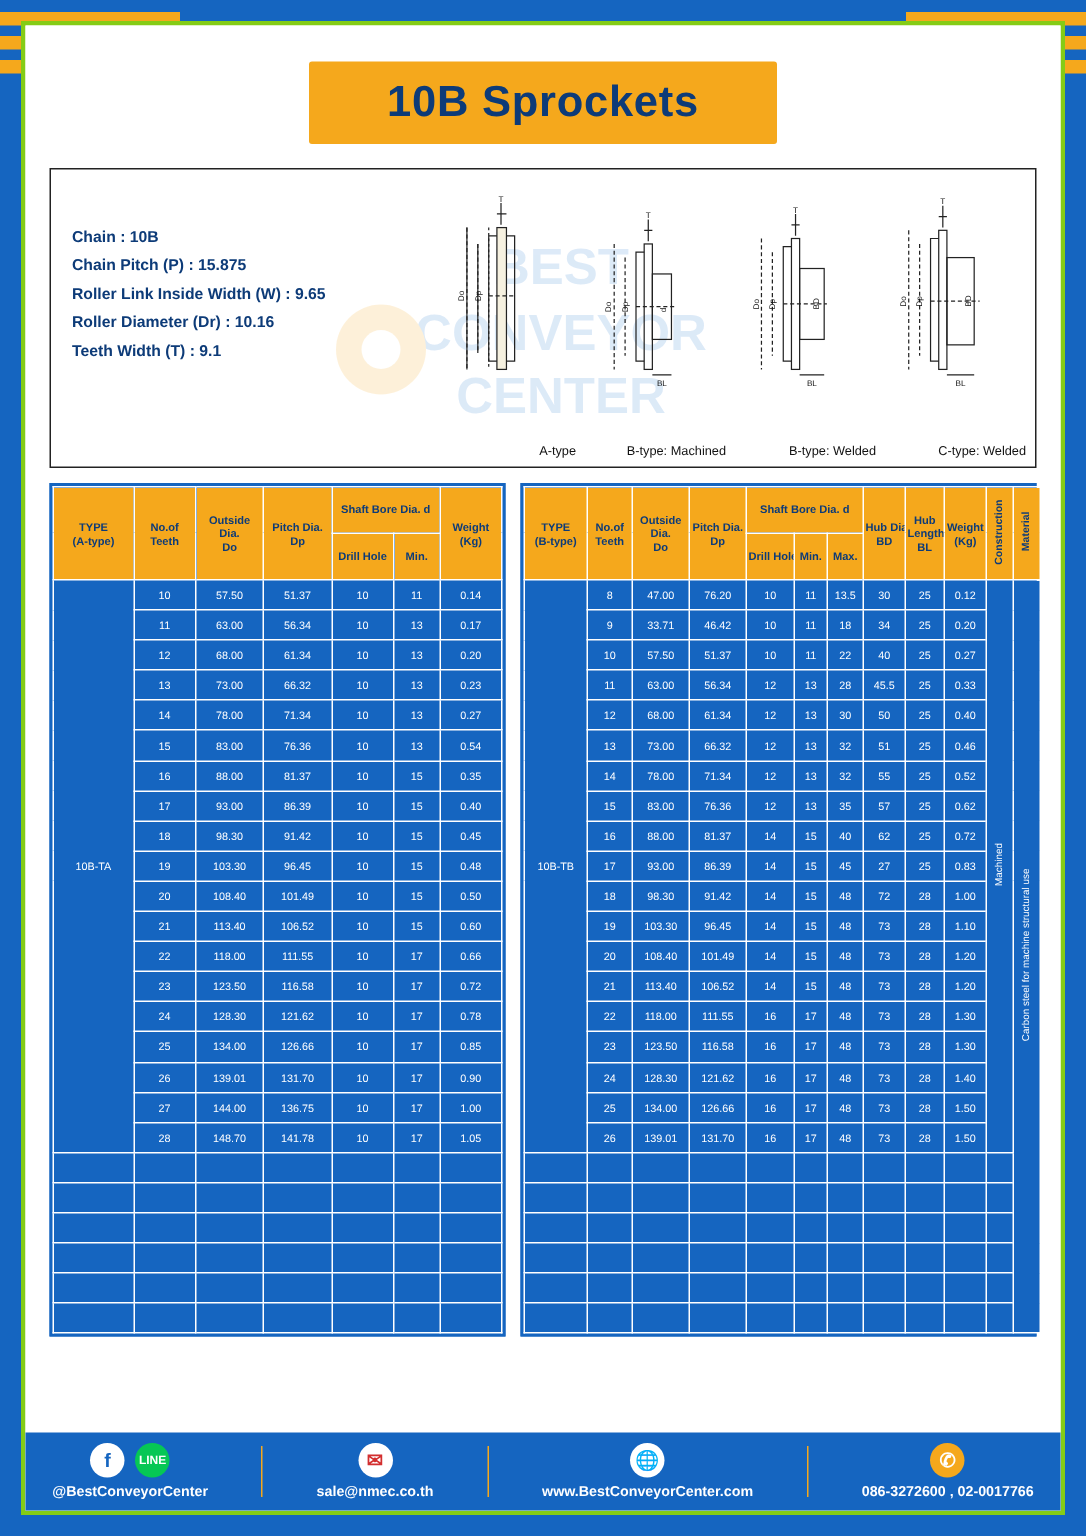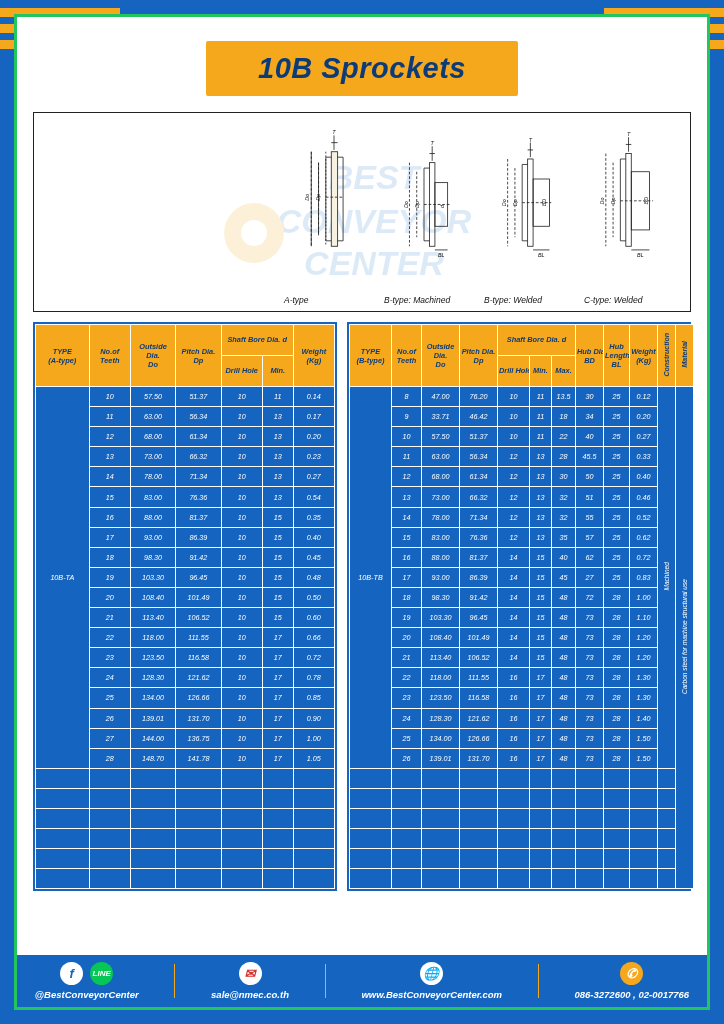--- a/index.html
+++ b/index.html
@@ -16,22 +16,21 @@
   .corner.tl { top:0; left:0; }
   .corner.tr { top:0; right:0; }
   .chev { position:absolute; background:#f5a81c; height:9px; }
   .corner.tl .chev { left:-10px; transform:skewX(-40deg); }
   .corner.tr .chev { right:-10px; transform:skewX(40deg); }
 
   .page {
     position:absolute; left:14px; top:14px;
     width:696px; height:996px;
     background:#ffffff;
-    border: 3px solid #22c55e;
-    font-style: italic;
+    border: 3px solid #84cc16;
   }
   .inner {
     position:absolute; inset:0;
     background:#ffffff;
   }
 
   
   .title-wrap { margin-top:24px; text-align:center; }
   .title-bar {
     display:inline-block;
@@ -57,21 +56,21 @@
     position:absolute; left:14px; top:36px;
     color:#0d3b78; font-size:10.5px; font-weight:bold; line-height:19px;
   }
   .wm {
     position:absolute; left:150px; top:30px; width:380px; height:150px;
     opacity:0.16; pointer-events:none;
   }
   .dgrid { position:absolute; left:250px; top:6px; right:6px; bottom:4px; display:flex; }
   .dcell { flex:1; position:relative; }
   .dcaption {
-    position:absolute; bottom:2px; left:0; right:0; text-align:left;
+    position:absolute; bottom:2px; left:0; right:0; text-align:right;
     font-size:8.5px; color:#111;
   }
 
   
   .tables { display:flex; gap:10px; padding:10px 16px 0 16px; }
   .tbl-box { border:2px solid #1565c0; background:#1565c0; }
   .tbl-a { width:310px; }
   .tbl-b { width:344px; }
   table { border-collapse:collapse; width:100%; table-layout:fixed; }
   th, td {
@@ -132,20 +131,27 @@
 </div>
 
 <div class="page">
  <div class="inner">
 
   <div class="title-wrap">
     <div class="title-bar">10B Sprockets</div>
   </div>
 
   <div class="diagram">
+    <div class="specs">
+      <div>Chain  :  10B</div>
+      <div>Chain Pitch (P)  :  15.875</div>
+      <div>Roller Link Inside Width (W) : 9.65</div>
+      <div>Roller Diameter (Dr) : 10.16</div>
+      <div>Teeth Width (T)  :  9.1</div>
+    </div>
 
     <svg class="wm" viewBox="0 0 380 150">
       <text x="190" y="46" font-size="34" font-weight="bold" fill="#2e7fd4" text-anchor="middle" font-family="Liberation Sans, sans-serif">BEST</text>
       <text x="190" y="90" font-size="34" font-weight="bold" fill="#2e7fd4" text-anchor="middle" font-family="Liberation Sans, sans-serif">CONVEYOR</text>
       <text x="190" y="132" font-size="34" font-weight="bold" fill="#2e7fd4" text-anchor="middle" font-family="Liberation Sans, sans-serif">CENTER</text>
       <g fill="#f5a81c">
         <circle cx="70" cy="90" r="30"></circle>
         <circle cx="70" cy="90" r="13" fill="#fff"></circle>
       </g>
     </svg>

